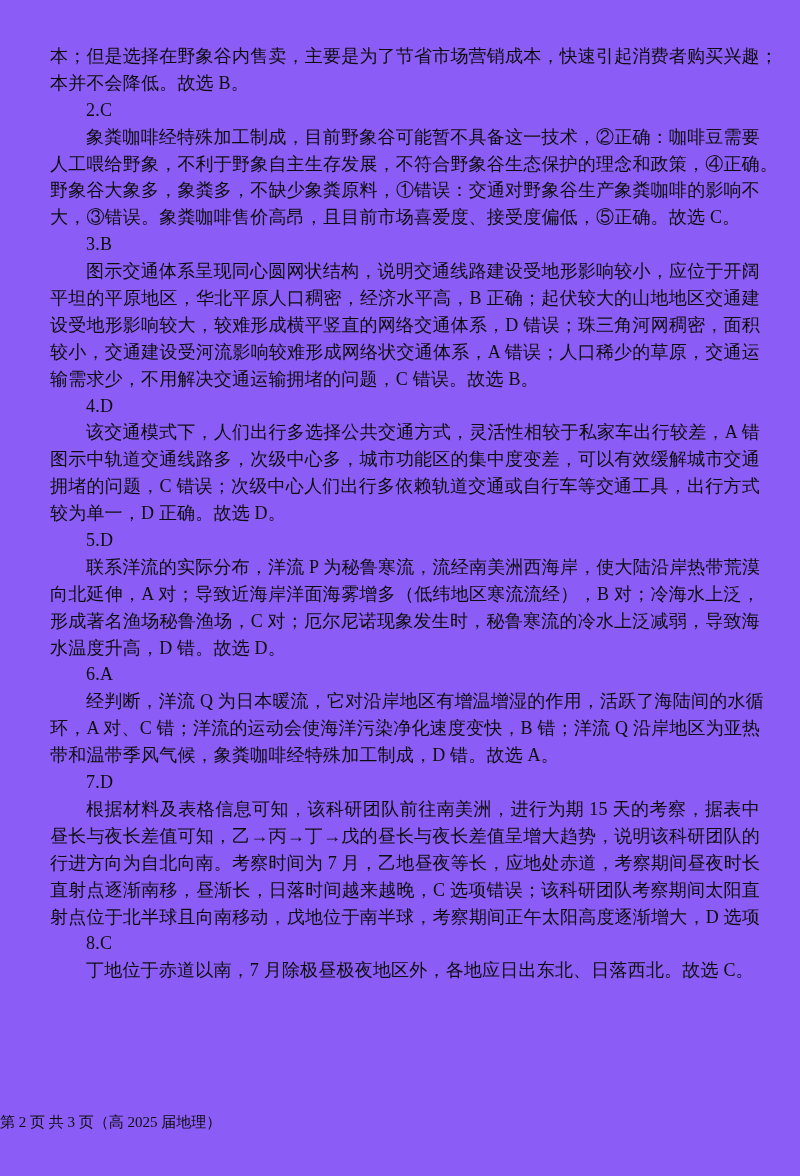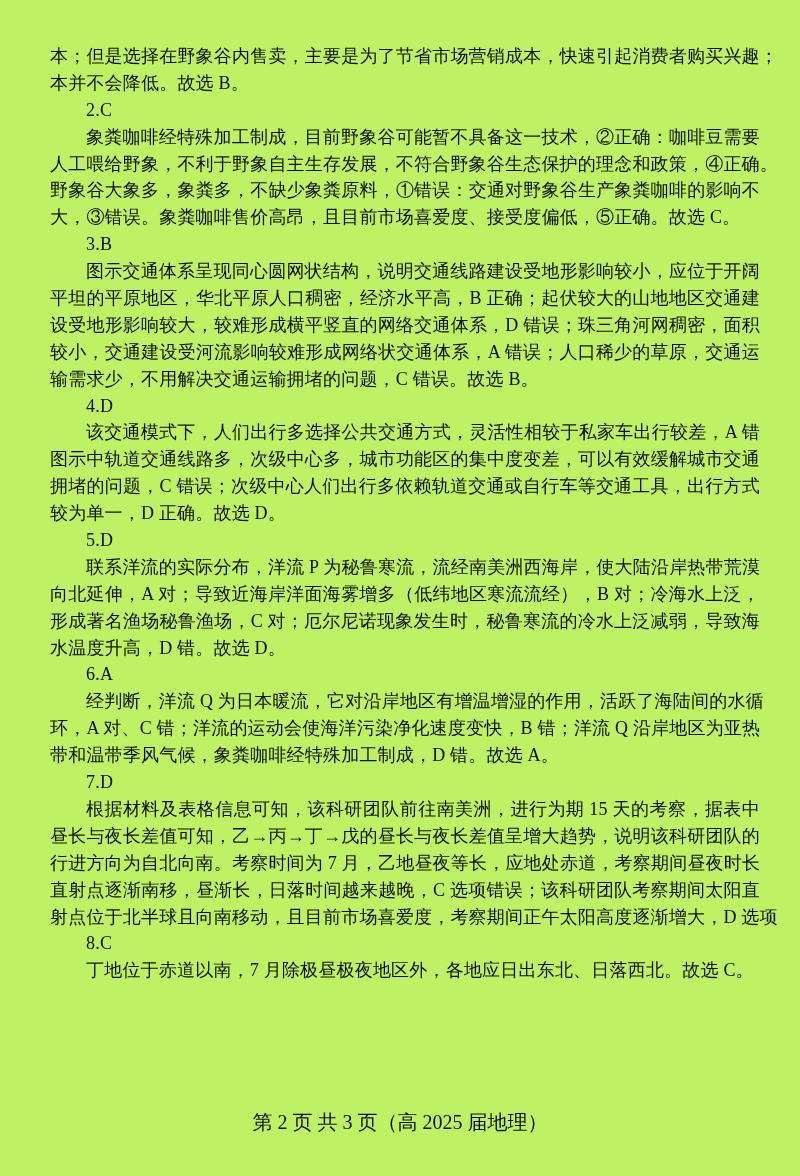--- a/index.html
+++ b/index.html
@@ -13,21 +13,21 @@
     position: relative;
     font-family: "Liberation Serif", "DejaVu Serif", serif;
     color: #0d0d0d;
     overflow: hidden;
   }
   .page {
     position: absolute;
     left: 0; top: 0;
     width: 800px;
     height: 1176px;
-    background: #bef264;
+    background: #8b5cf6;
     overflow: hidden;
   }
   .content {
     position: absolute;
     left: 50px;
     top: 43px;
     width: 710px;
   }
   .ln {
     font-size: 18px;
@@ -42,22 +42,21 @@
     text-align-last: justify;
   }
   .ln.ind {
     text-indent: 36px;
   }
   .footer {
     position: absolute;
     left: 0;
     top: 1110px;
     width: 800px;
-    text-align: center;
-    font-size: 20px;
+    font-size: 15px;
     line-height: 24px;
     color: #0d0d0d;
   }
 </style>
 </head>
 <body>
 
 <div class="page">
   <div class="content" id="content">
       <div class="ln fill">本；但是选择在野象谷内售卖，主要是为了节省市场营销成本，快速引起消费者购买兴趣；</div>
@@ -85,18 +84,18 @@
       <div class="ln">水温度升高，D 错。故选 D。</div>
       <div class="ln ind">6.A</div>
       <div class="ln ind fill">经判断，洋流 Q 为日本暖流，它对沿岸地区有增温增湿的作用，活跃了海陆间的水循</div>
       <div class="ln fill">环，A 对、C 错；洋流的运动会使海洋污染净化速度变快，B 错；洋流 Q 沿岸地区为亚热</div>
       <div class="ln">带和温带季风气候，象粪咖啡经特殊加工制成，D 错。故选 A。</div>
       <div class="ln ind">7.D</div>
       <div class="ln ind fill">根据材料及表格信息可知，该科研团队前往南美洲，进行为期 15 天的考察，据表中</div>
       <div class="ln fill">昼长与夜长差值可知，乙→丙→丁→戊的昼长与夜长差值呈增大趋势，说明该科研团队的</div>
       <div class="ln fill">行进方向为自北向南。考察时间为 7 月，乙地昼夜等长，应地处赤道，考察期间昼夜时长</div>
       <div class="ln fill">直射点逐渐南移，昼渐长，日落时间越来越晚，C 选项错误；该科研团队考察期间太阳直</div>
-      <div class="ln fill">射点位于北半球且向南移动，且目前市场喜爱度，考察期间正午太阳高度逐渐增大，D 选项</div>
+      <div class="ln fill">射点位于北半球且向南移动，戊地位于南半球，考察期间正午太阳高度逐渐增大，D 选项</div>
       <div class="ln ind">8.C</div>
       <div class="ln ind">丁地位于赤道以南，7 月除极昼极夜地区外，各地应日出东北、日落西北。故选 C。</div>
     </div>
   <div class="footer">第 2 页 共 3 页（高 2025 届地理）</div>
 </div>
 
 </body></html>

